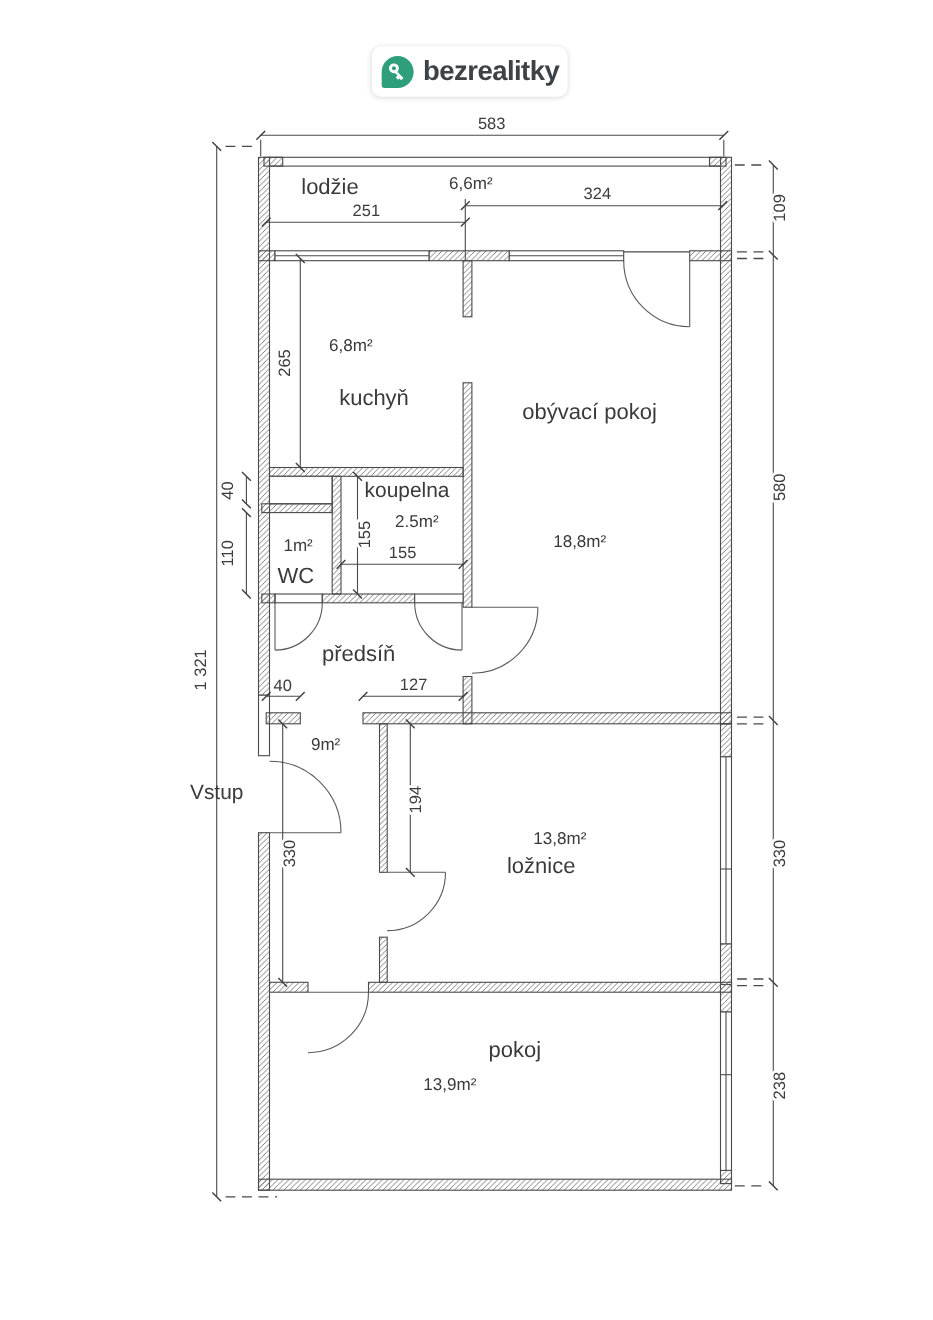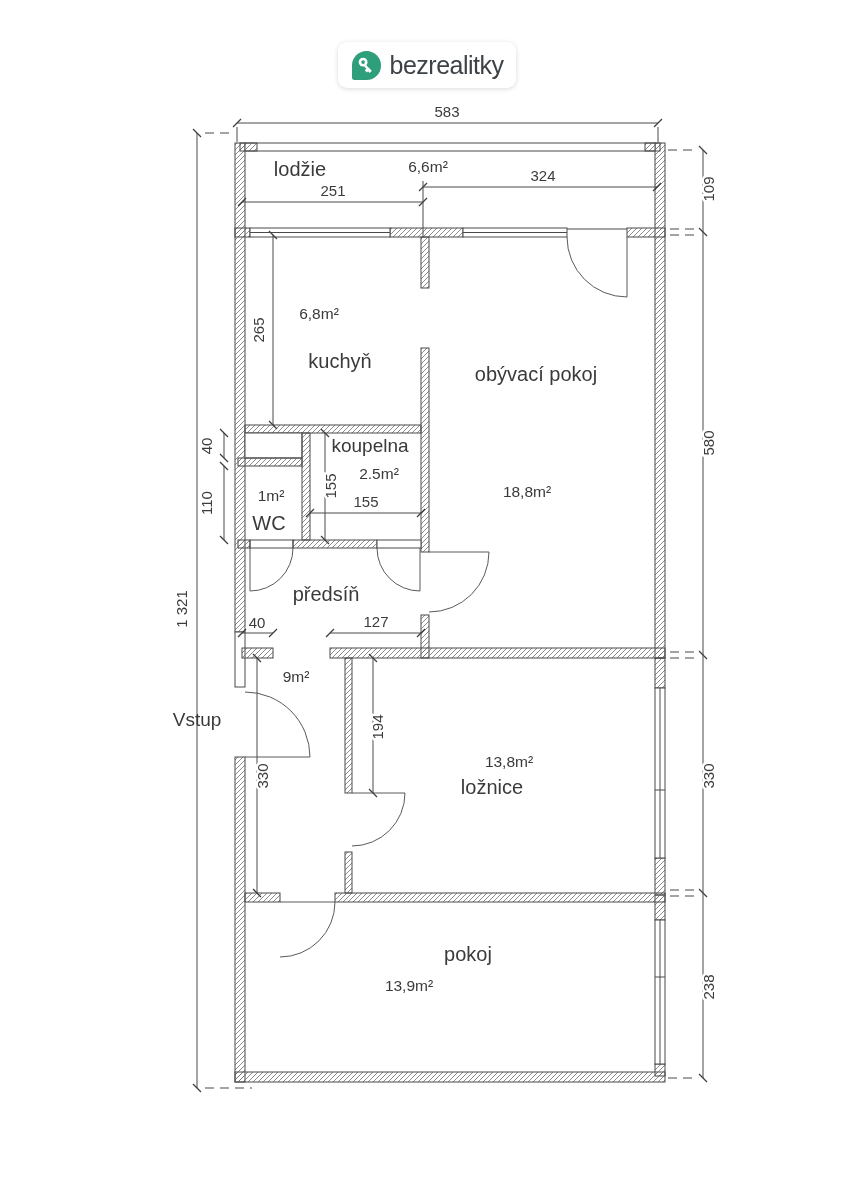--- a/index.html
+++ b/index.html
@@ -2,21 +2,21 @@
 <html><head>
 <meta charset="utf-8">
 <style>
   html,body{margin:0;padding:0;background:#ffffff;}
   .page{position:relative;width:848px;height:1200px;background:#fff;overflow:hidden;
         font-family:"Liberation Sans", sans-serif;}
   .logo-card{position:absolute;left:338px;top:42px;width:178px;height:46px;
         background:#fff;border-radius:9px;box-shadow:0 1px 5px rgba(0,0,0,.15);
         display:flex;align-items:center;justify-content:center;gap:8px;}
   .logo-icon{width:31px;height:31px;display:block;}
-  .logo-text{font-size:25px;font-weight:400;color:#3d4247;letter-spacing:-.5px;}
+  .logo-text{font-size:25px;font-weight:700;color:#3d4247;letter-spacing:-.5px;}
   svg.plan{position:absolute;left:0;top:0;width:848px;height:1200px;}
   .wall{fill:url(#hatch);stroke:#4a4a4a;stroke-width:1;}
   .white{fill:#ffffff;stroke:#4a4a4a;stroke-width:1;}
   .thin{stroke:#4a4a4a;stroke-width:1;fill:none;}
   .dim{stroke:#4a4a4a;stroke-width:1;fill:none;}
   .dash{stroke:#4a4a4a;stroke-width:1.2;fill:none;stroke-dasharray:9 6;}
   .door{stroke:#5a5a5a;stroke-width:1;fill:none;}
   .roomname{font-size:20px;fill:#3a3a3a;text-anchor:middle;}
   .area{font-size:15.5px;fill:#3a3a3a;text-anchor:middle;}
   .dimtext{font-size:15px;fill:#3c3c3c;text-anchor:middle;

